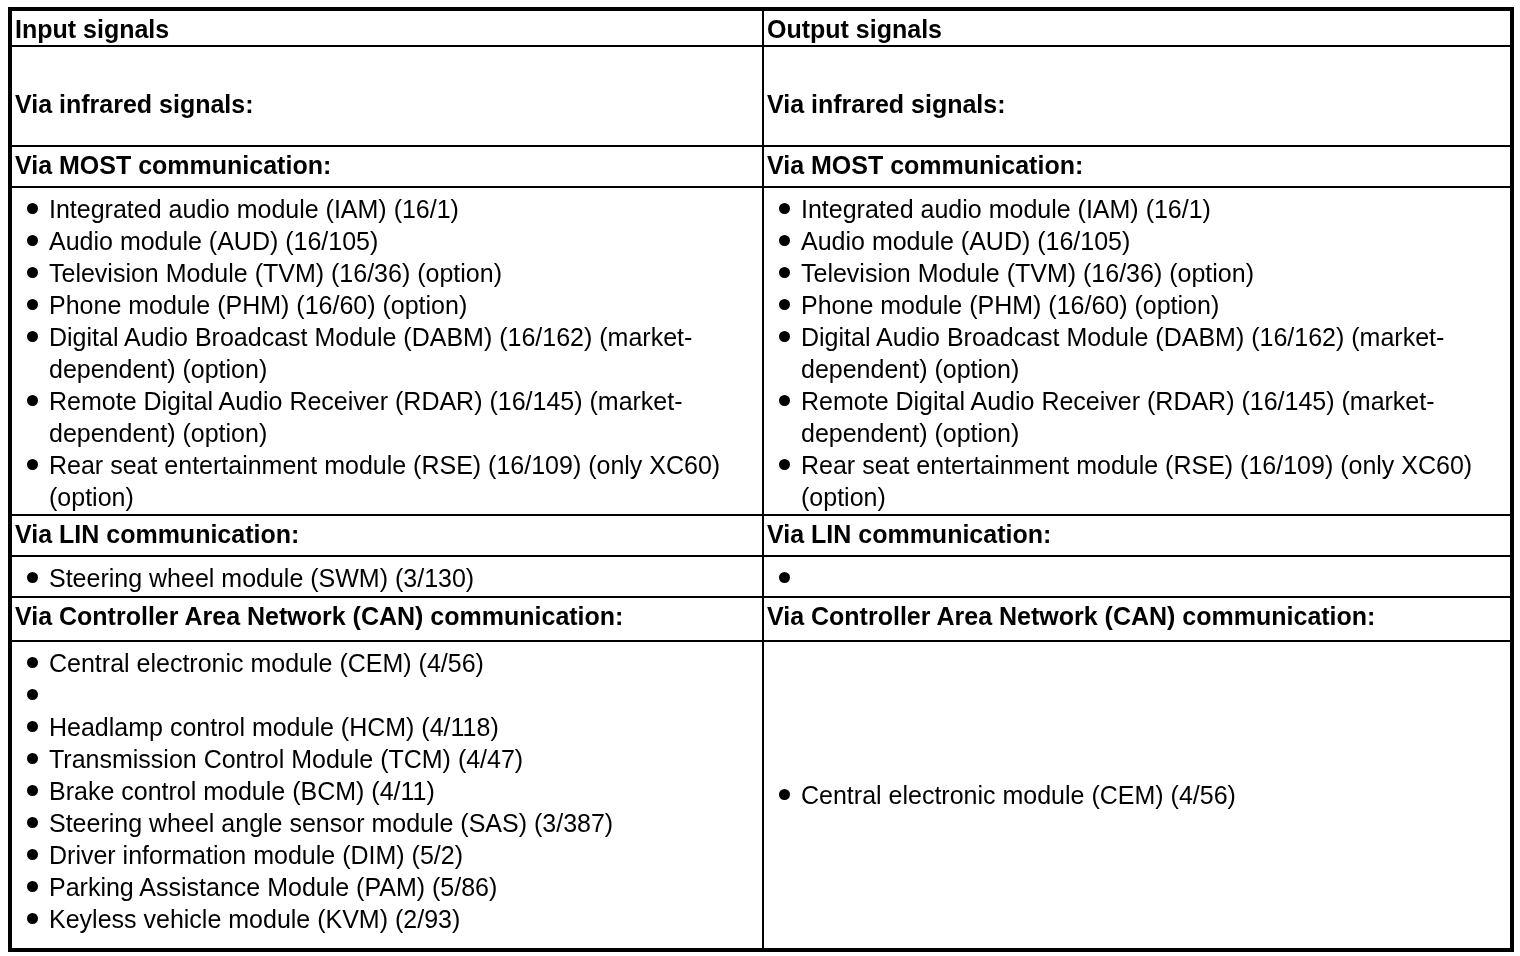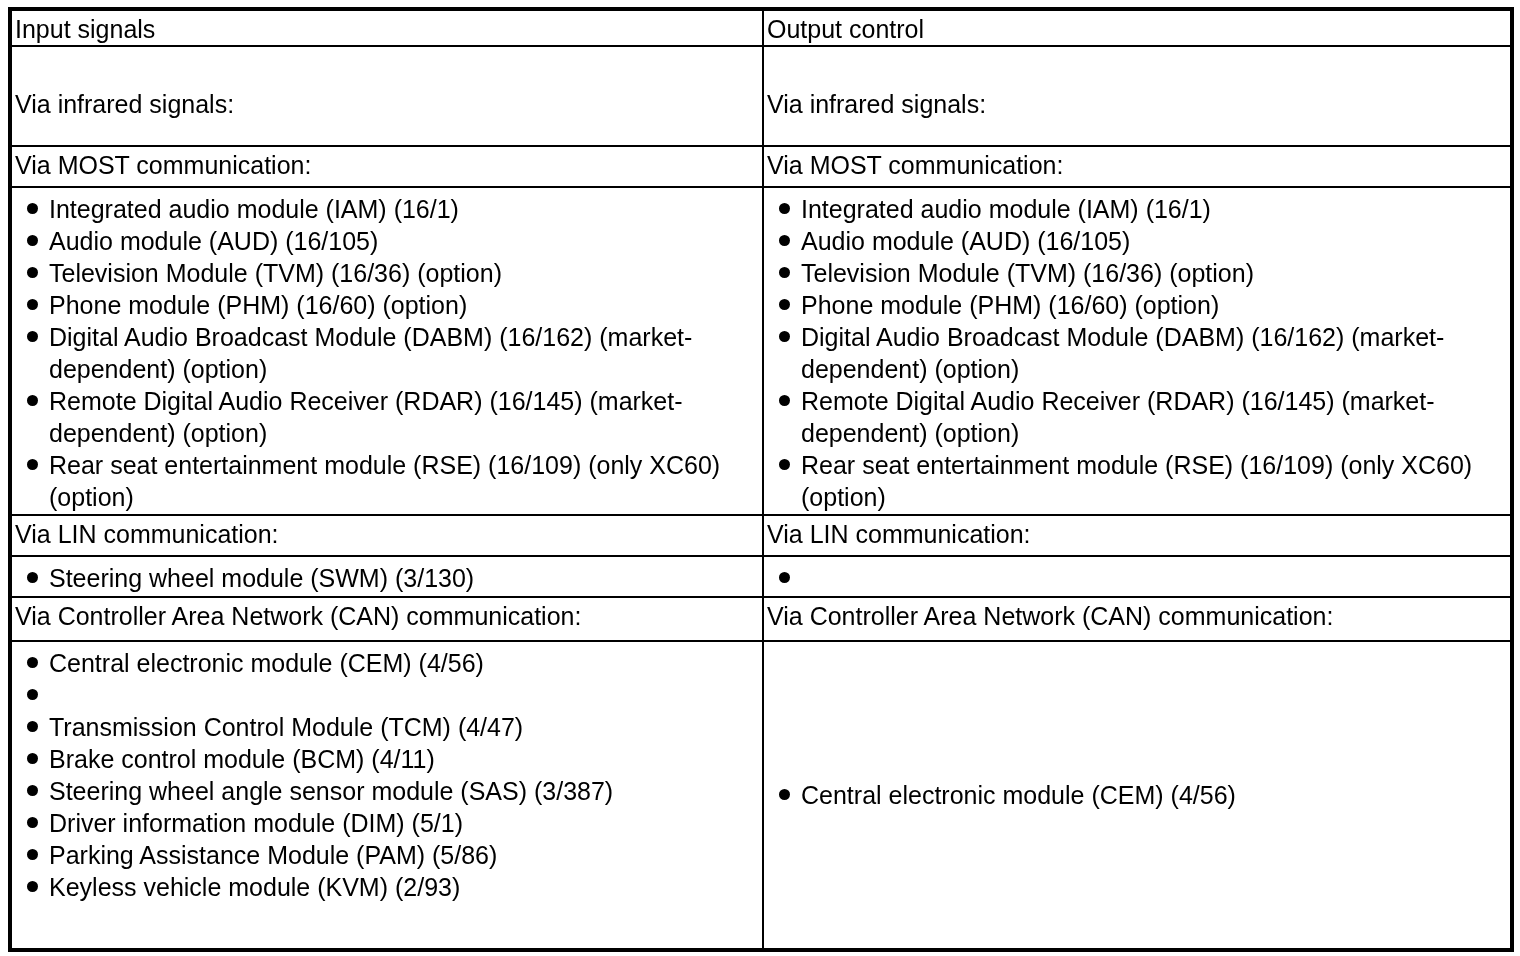--- a/index.html
+++ b/index.html
@@ -27,21 +27,21 @@
   }
   .c {
     box-sizing: border-box;
     overflow: hidden;
     font-size: 25px;
     line-height: 32px;
   }
   .bl { border-right: 2px solid #000; }
   .bb { border-bottom: 2px solid #000; }
   .hdr, .sechead {
-    font-weight: normal;
+    font-weight: bold;
     padding: 2px 4px 0 3px;
   }
   .items { padding: 5px 8px 0 0; }
   .li {
     position: relative;
     padding-left: 37px;
     min-height: 32px;
   }
   .dot {
     position: absolute;
@@ -60,21 +60,21 @@
     justify-content: center;
   }
   .vcenter .items { padding-top: 0; }
 </style>
 </head>
 <body>
 
 <div class="tbl">
 
   <div class="c bl bb hdr">Input signals</div>
-  <div class="c bb hdr">Output control</div>
+  <div class="c bb hdr">Output signals</div>
 
   <div class="c bl bb combo">
     <div class="sechead">Via infrared signals:</div>
     <div class="items">
       <div class="li">
         <span class="dot"></span>
         <span>Infotainment remote option</span>
       </div>
     </div>
   </div>
@@ -128,24 +128,25 @@
     </div>
   </div>
 
   <div class="c bl bb sechead">Via Controller Area Network (CAN) communication:</div>
   <div class="c bb sechead">Via Controller Area Network (CAN) communication:</div>
 
   <div class="c bl">
     <div class="items">
       <div class="li"><span class="dot"></span><span>Central electronic module (CEM) (4/56)</span></div>
       <div class="li"><span class="dot"></span></div>
+      <div class="li"><span class="dot"></span><span>Headlamp control module (HCM) (4/118)</span></div>
       <div class="li"><span class="dot"></span><span>Transmission Control Module (TCM) (4/47)</span></div>
       <div class="li"><span class="dot"></span><span>Brake control module (BCM) (4/11)</span></div>
       <div class="li"><span class="dot"></span><span>Steering wheel angle sensor module (SAS) (3/387)</span></div>
-      <div class="li"><span class="dot"></span><span>Driver information module (DIM) (5/1)</span></div>
+      <div class="li"><span class="dot"></span><span>Driver information module (DIM) (5/2)</span></div>
       <div class="li"><span class="dot"></span><span>Parking Assistance Module (PAM) (5/86)</span></div>
       <div class="li"><span class="dot"></span><span>Keyless vehicle module (KVM) (2/93)</span></div>
     </div>
   </div>
   <div class="c vcenter">
     <div class="items">
       <div class="li"><span class="dot"></span><span>Central electronic module (CEM) (4/56)</span></div>
     </div>
   </div>
 

